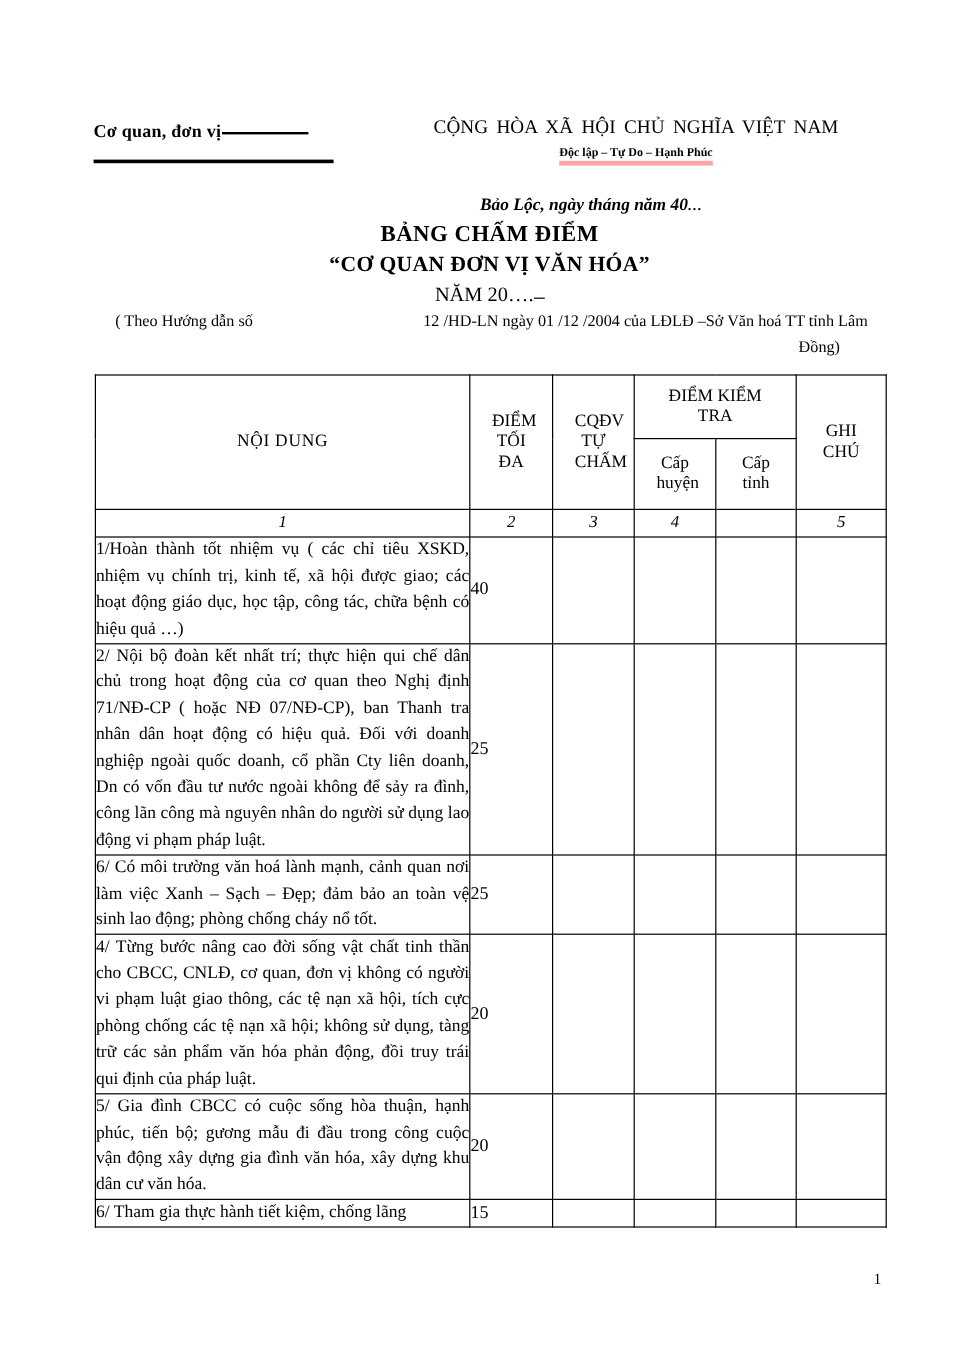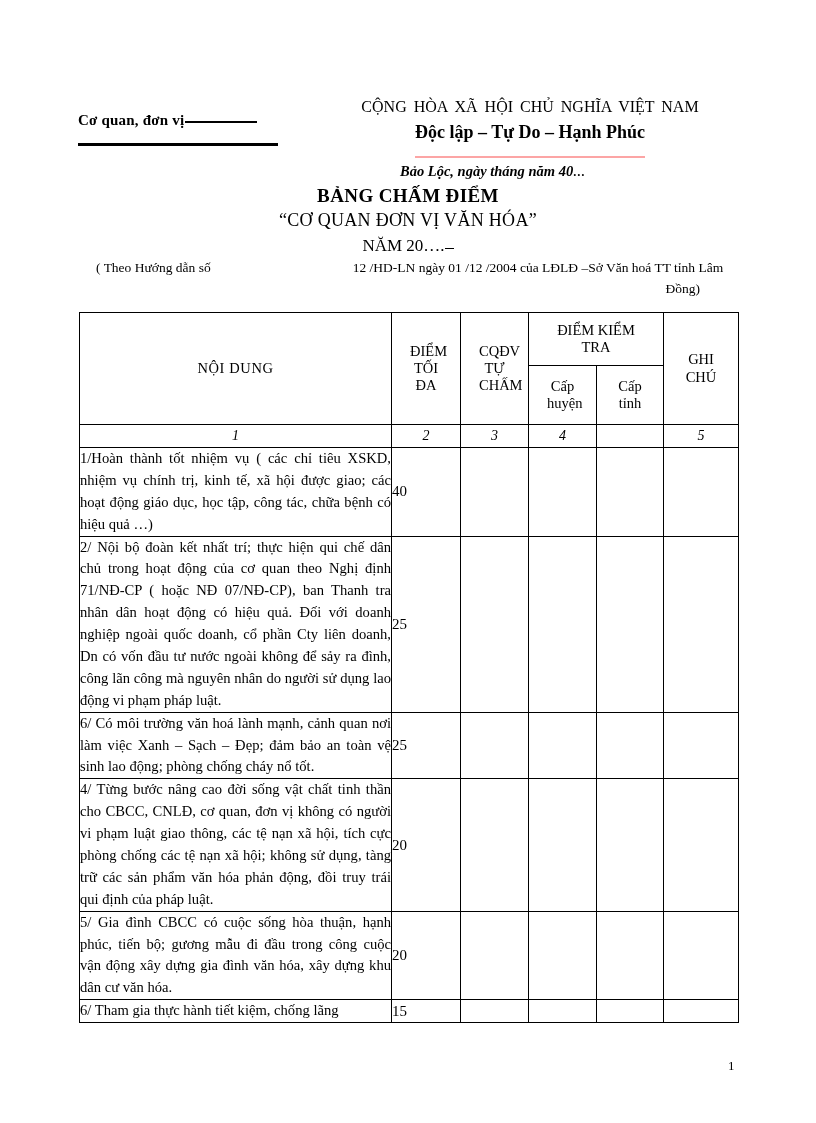--- a/index.html
+++ b/index.html
@@ -57,26 +57,26 @@
     text-align: center;
     padding-right: 6px;
   }
   .nation-line1 {
     font-size: 16px;
     font-weight: normal;
     word-spacing: 3px;
     white-space: nowrap;
   }
   .nation-line2 {
-    font-size: 18px;
+    font-size: 10px;
     font-weight: bold;
     display: inline-block;
-    border-bottom: 2px solid #fca5a5;
+    border-bottom: 4px solid #fca5a5;
     margin-top: 6px;
-    padding-bottom: 13px;
+    padding-bottom: 1px;
     white-space: nowrap;
   }
 
   
   .placedate {
     position: absolute;
     top: 163px;
     left: 400px;
     width: 300px;
     font-size: 14.5px;
@@ -97,21 +97,21 @@
     text-align: center;
   }
   .title-main {
     font-size: 19px;
     font-weight: bold;
     letter-spacing: .4px;
     line-height: 1.22;
   }
   .title-sub {
     font-size: 18px;
-    font-weight: normal;
+    font-weight: bold;
     letter-spacing: .3px;
     line-height: 1.3;
     margin-top: 2px;
   }
   .title-year {
     font-size: 17px;
     font-weight: normal;
     margin-top: 2px;
     line-height: 1.3;
   }

